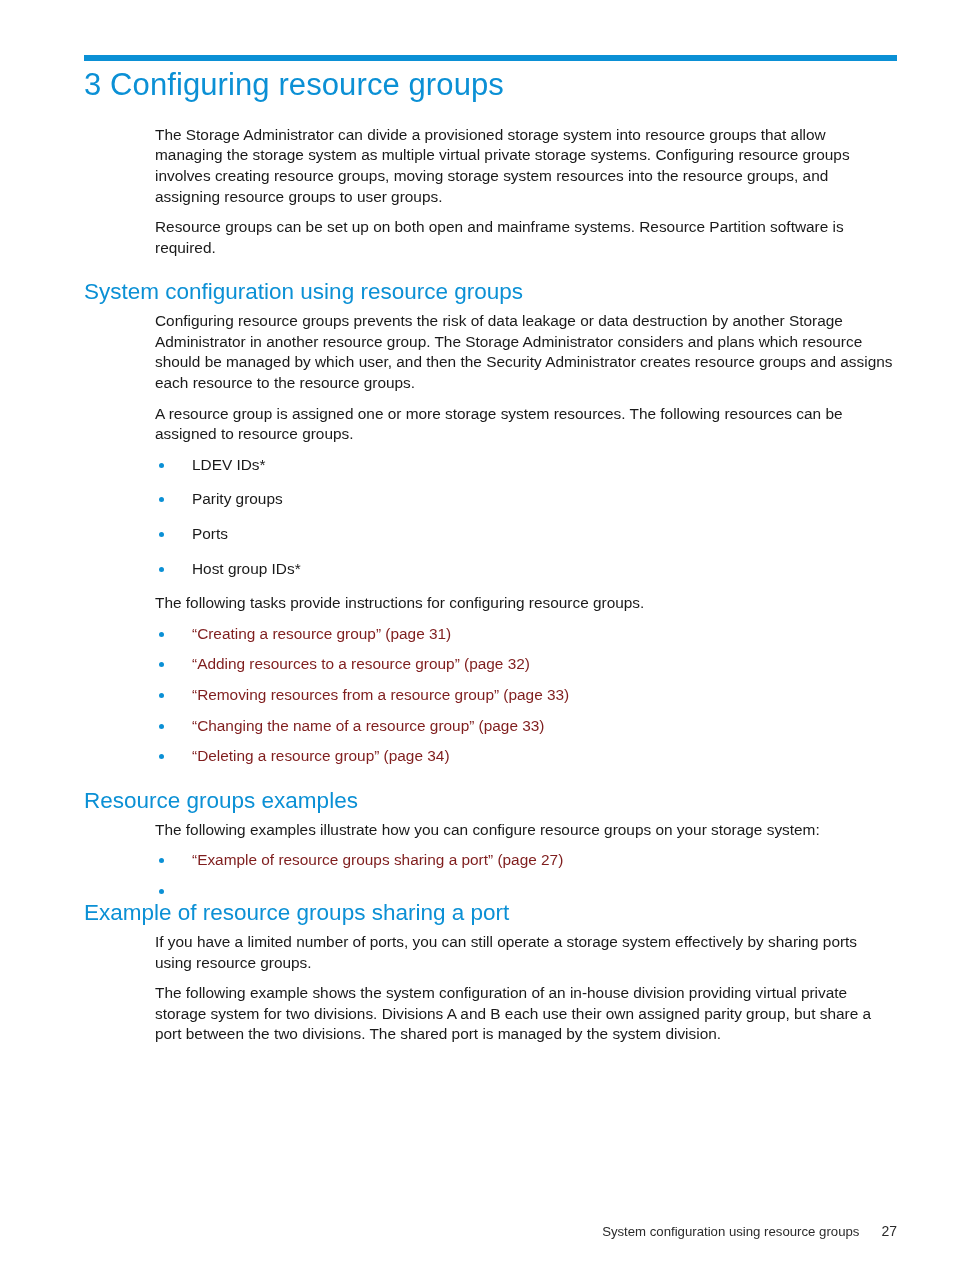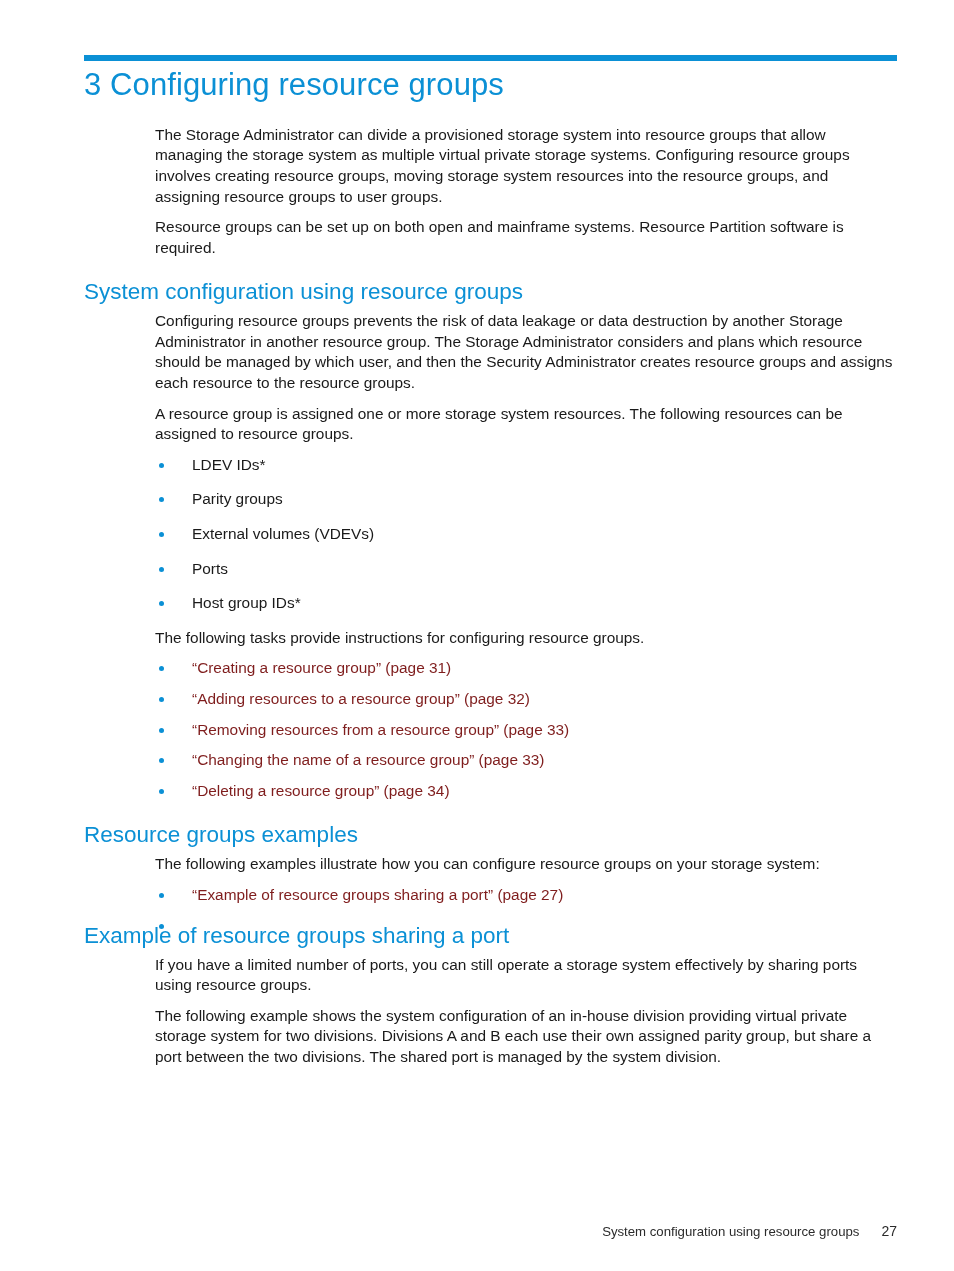--- a/index.html
+++ b/index.html
@@ -49,21 +49,21 @@
     letter-spacing: 0.1px;
   }
   h2.section-title {
     font-size: 22.5px;
     font-weight: normal;
     color: #0b90d5;
     margin: 20px 0 6px 0;
     line-height: 1.2;
   }
   h2.section-title.tight-top {
-    margin-top: 16px;
+    margin-top: 28px;
   }
 
   
   .indent {
     margin-left: 71px;
   }
   p.body {
     font-size: 15.4px;
     line-height: 20.6px;
     margin: 0 0 10px 0;
@@ -146,24 +146,20 @@
         <li>
           <span class="dot"></span>
           <span>LDEV IDs*</span>
         </li>
         <li>
           <span class="dot"></span>
           <span>Parity groups</span>
         </li>
         <li>
           <span class="dot"></span>
-          <span>External volumes (VDEVs)</span>
-        </li>
-        <li>
-          <span class="dot"></span>
           <span>Ports</span>
         </li>
         <li>
           <span class="dot"></span>
           <span>Host group IDs*</span>
         </li>
       </ul>
 
       <div class="spacer-sm"></div>
 

